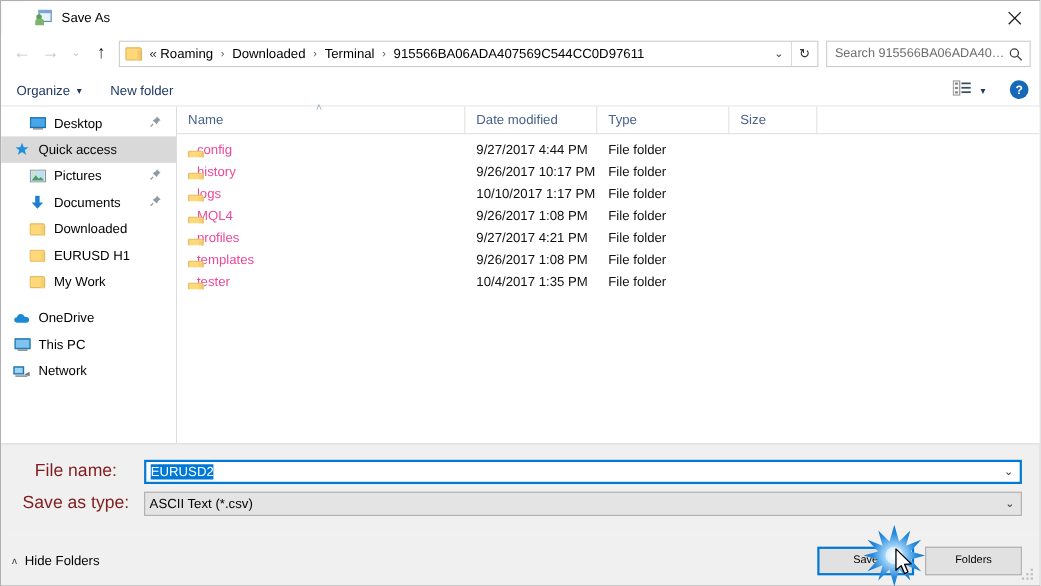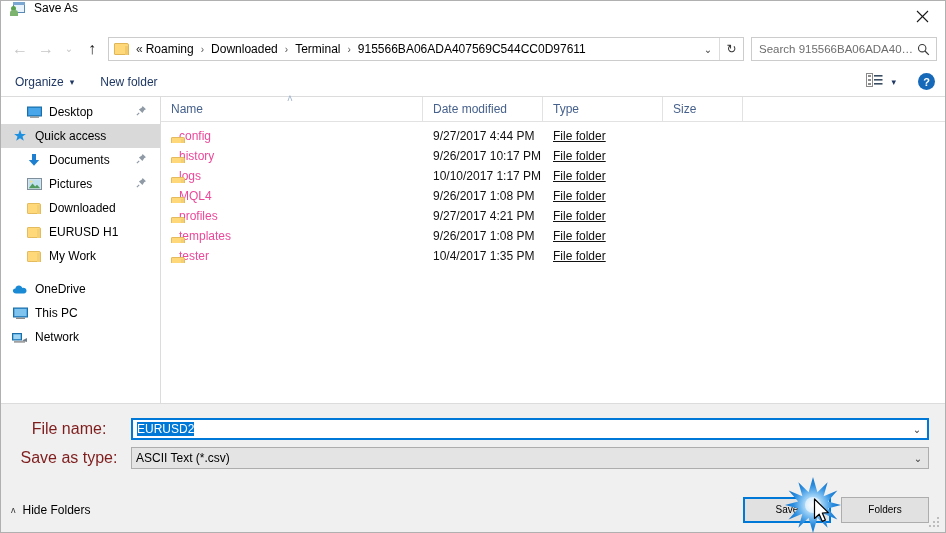--- a/index.html
+++ b/index.html
@@ -18,22 +18,23 @@
     width: 946px; height: 533px;
     border: 1px solid #b0b0b0;
     background: #ffffff;
     display: flex; flex-direction: column;
   }
 
   
   .titlebar {
     height: 30px; min-height: 30px;
     background: #ffffff;
-    display: flex; align-items: flex-start;
+    display: flex; align-items: center;
     position: relative;
+    margin-left: 22px;
   }
   .title-icon {
     width: 16px; height: 16px; margin-left: 9px; margin-right: 8px;
     position: relative; flex: none;
   }
   .title-icon .ti-win {
     position: absolute; left: 3px; top: 1px; width: 12px; height: 11px;
     background: #e8f2fb; border: 1px solid #5a89b8;
   }
   .title-icon .ti-bar {
@@ -178,21 +179,21 @@
   .hcell.date { width: 120px; }
   .hcell.type { width: 120px; }
   .hcell.size { width: 80px; }
   .sortmark { position: absolute; left: 126px; top: -4px; color: #9bb0cd; font-size: 10px; }
 
   .rows { flex: 1 1 auto; overflow: hidden; padding-top: 4px; }
   .frow { height: 20px; display: flex; align-items: center; }
   .fc { font-size: 12px; flex: none; overflow: hidden; white-space: nowrap; }
   .fc.name { width: 262px; padding-left: 10px; display: flex; align-items: center; gap: 8px; color: #ec4899; }
   .fc.date { width: 120px; padding-left: 10px; color: #111; }
-  .fc.type { width: 120px; padding-left: 10px; color: #111; text-decoration: underline; }
+  .fc.type { width: 120px; padding-left: 10px; color: #111; }
   .fc.size { width: 80px; padding-left: 10px; color: #111; }
 
   
   .formarea {
     background: #f0f0f0; border-top: 1px solid #dcdcdc;
     padding: 14px 16px 10px 16px; min-height: 0; flex: none;
   }
   .frm-row { display: flex; align-items: center; margin-bottom: 7px; }
   .frm-label {
     width: 114px; flex: none; text-align: center; padding-right: 10px;
@@ -341,44 +342,44 @@
         <span class="s-ico">
           <svg width="14" height="14" viewBox="0 0 14 14">
               <path d="M7 0.8 L8.6 4.9 L12.9 4.9 L9.5 7.5 L10.8 11.8 L7 9.2 L3.2 11.8 L4.5 7.5 L1.1 4.9 L5.4 4.9 Z" fill="#1e90e0"></path>
             </svg>
         </span>
         <span class="s-label">Quick access</span>
       </div>
 
       <div class="side-item lvl1">
         <span class="s-ico">
-          <svg width="14" height="14" viewBox="0 0 14 14">
-              <rect x="5" y="1" width="4" height="6.5" fill="#1e7fd0"></rect>
-              <path d="M1.8 7 L12.2 7 L7 12.8 Z" fill="#1e7fd0"></path>
-            </svg>
-        </span>
-        <span class="s-label">Documents</span>
-        <span class="pin">
-          <svg width="11" height="11" viewBox="0 0 11 11">
-              <path d="M6.6 0.9 L10 4.3 L8.4 5 L6.4 8 L2.9 4.6 L5.9 2.5 Z" fill="#8f9aa6"></path>
-              <line x1="3.2" y1="7.8" x2="0.9" y2="10.1" stroke="#8f9aa6" stroke-width="1.2"></line>
-            </svg>
-        </span>
-      </div>
-
-      <div class="side-item lvl1">
-        <span class="s-ico">
           <svg width="15" height="12" viewBox="0 0 15 12">
               <rect x="0.5" y="0.5" width="14" height="11" fill="#d8e6f2" stroke="#7e8e9b"></rect>
               <rect x="1.8" y="1.8" width="11.4" height="8.4" fill="#bfe0ef"></rect>
               <path d="M1.8 10.2 L5.5 5.4 L8.2 8.6 L10 6.8 L13.2 10.2 Z" fill="#4f9b5e"></path>
               <circle cx="4.4" cy="3.6" r="1.2" fill="#f2e08a"></circle>
             </svg>
         </span>
         <span class="s-label">Pictures</span>
+        <span class="pin">
+          <svg width="11" height="11" viewBox="0 0 11 11">
+              <path d="M6.6 0.9 L10 4.3 L8.4 5 L6.4 8 L2.9 4.6 L5.9 2.5 Z" fill="#8f9aa6"></path>
+              <line x1="3.2" y1="7.8" x2="0.9" y2="10.1" stroke="#8f9aa6" stroke-width="1.2"></line>
+            </svg>
+        </span>
+      </div>
+
+      <div class="side-item lvl1">
+        <span class="s-ico">
+          <svg width="14" height="14" viewBox="0 0 14 14">
+              <rect x="5" y="1" width="4" height="6.5" fill="#1e7fd0"></rect>
+              <path d="M1.8 7 L12.2 7 L7 12.8 Z" fill="#1e7fd0"></path>
+            </svg>
+        </span>
+        <span class="s-label">Documents</span>
         <span class="pin">
           <svg width="11" height="11" viewBox="0 0 11 11">
               <path d="M6.6 0.9 L10 4.3 L8.4 5 L6.4 8 L2.9 4.6 L5.9 2.5 Z" fill="#8f9aa6"></path>
               <line x1="3.2" y1="7.8" x2="0.9" y2="10.1" stroke="#8f9aa6" stroke-width="1.2"></line>
             </svg>
         </span>
       </div>
 
       <div class="side-item lvl1">
         <span class="s-ico">

